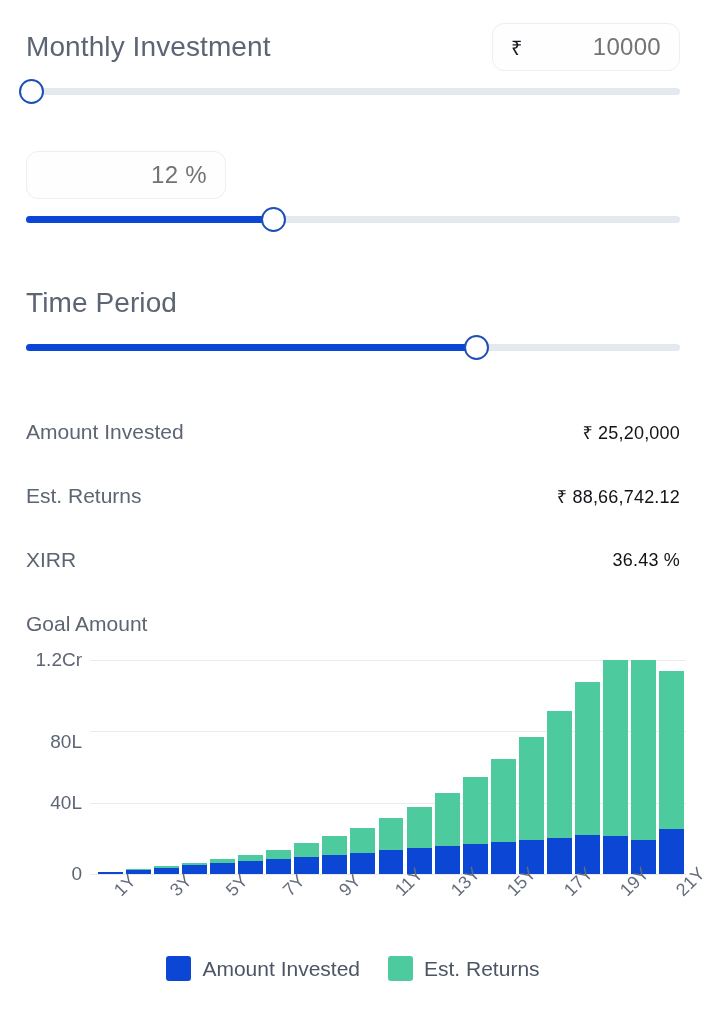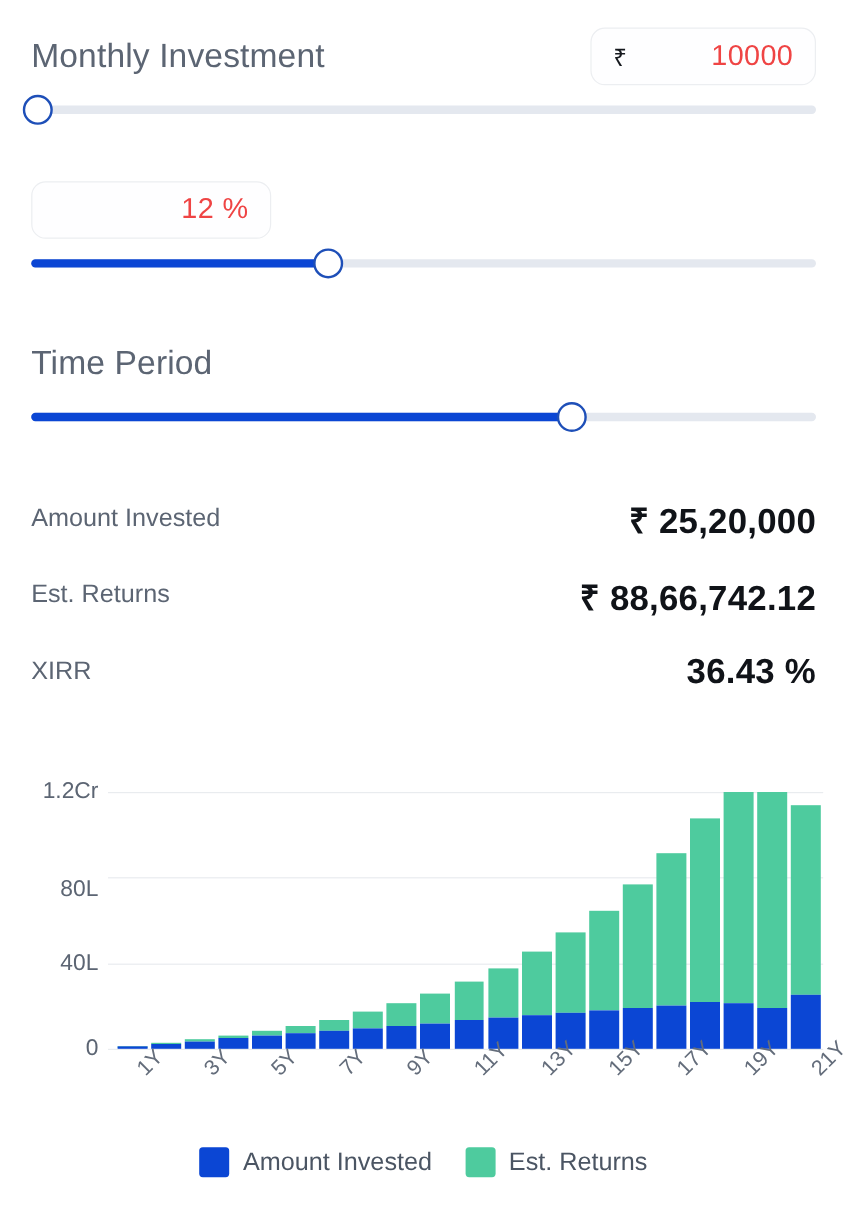--- a/index.html
+++ b/index.html
@@ -23,21 +23,21 @@
     font-weight: 400; white-space: nowrap;
   }
   .value-box {
     height: 48px; border: 1px solid #eceef1; border-radius: 12px;
     background: #fefeff; display: flex; align-items: center;
     padding: 0 18px; min-width: 150px;
   }
   .value-box.with-symbol { justify-content: space-between; }
   .value-box.right-only { justify-content: flex-end; }
   .cur-symbol { font-size: 20px; color: #15181d; font-weight: 400; }
-  .value-text { font-size: 24px; color: #ef4444; font-weight: 400; letter-spacing: .3px; }
+  .value-text { font-size: 24px; color: #737373; font-weight: 400; letter-spacing: .3px; }
 
   
   .slider { position: relative; height: 26px; margin: 0 26px; }
   .track {
     position: absolute; top: 10px; left: 0; right: 0; height: 7px;
     background: #e4e8ef; border-radius: 4px;
   }
   .track-fill {
     position: absolute; top: 10px; left: 0; height: 7px;
     background: #0b46d4; border-radius: 4px;
@@ -48,21 +48,21 @@
     border: 2px solid #1e4fb8; margin-left: -12px;
   }
 
   
   .summary { position: absolute; left: 0; top: 400px; width: 706px; padding: 0 26px; }
   .sum-row {
     display: flex; align-items: center; justify-content: space-between;
     height: 64px;
   }
   .sum-label { font-size: 21px; color: #5c6573; font-weight: 400; }
-  .sum-value { font-size: 29px; color: #101318; font-weight: 700; letter-spacing: .2px; }
+  .sum-value { font-size: 18px; color: #101318; font-weight: 400; letter-spacing: .2px; }
 
   
   .chart-wrap { position: absolute; left: 0; top: 660px; width: 706px; height: 350px; }
   .chart-inner { position: relative; width: 706px; height: 260px; }
   .y-labels { position: absolute; left: 0; top: 0; width: 90px; height: 230px; }
   .y-lab {
     position: absolute; right: 8px; font-size: 19px; color: #5c6573;
     transform: translateY(-50%); white-space: nowrap;
   }
   .plot {
@@ -148,20 +148,21 @@
     </div>
     <div class="sum-row">
       <span class="sum-label">Est. Returns</span>
       <span class="sum-value">₹ 88,66,742.12</span>
     </div>
     <div class="sum-row">
       <span class="sum-label">XIRR</span>
       <span class="sum-value">36.43 %</span>
     </div>
     <div class="sum-row">
+      <span class="sum-label">Goal Amount</span>
     </div>
   </div>
 
   <div class="chart-wrap">
     <div class="chart-inner">
       <div class="y-labels" id="y-labels">
           <div class="y-lab" style="top: 214px;">0</div>
           <div class="y-lab" style="top: 142.667px;">40L</div>
           <div class="y-lab" style="top: 82px;">80L</div>
           <div class="y-lab" style="top: 0px;">1.2Cr</div>

